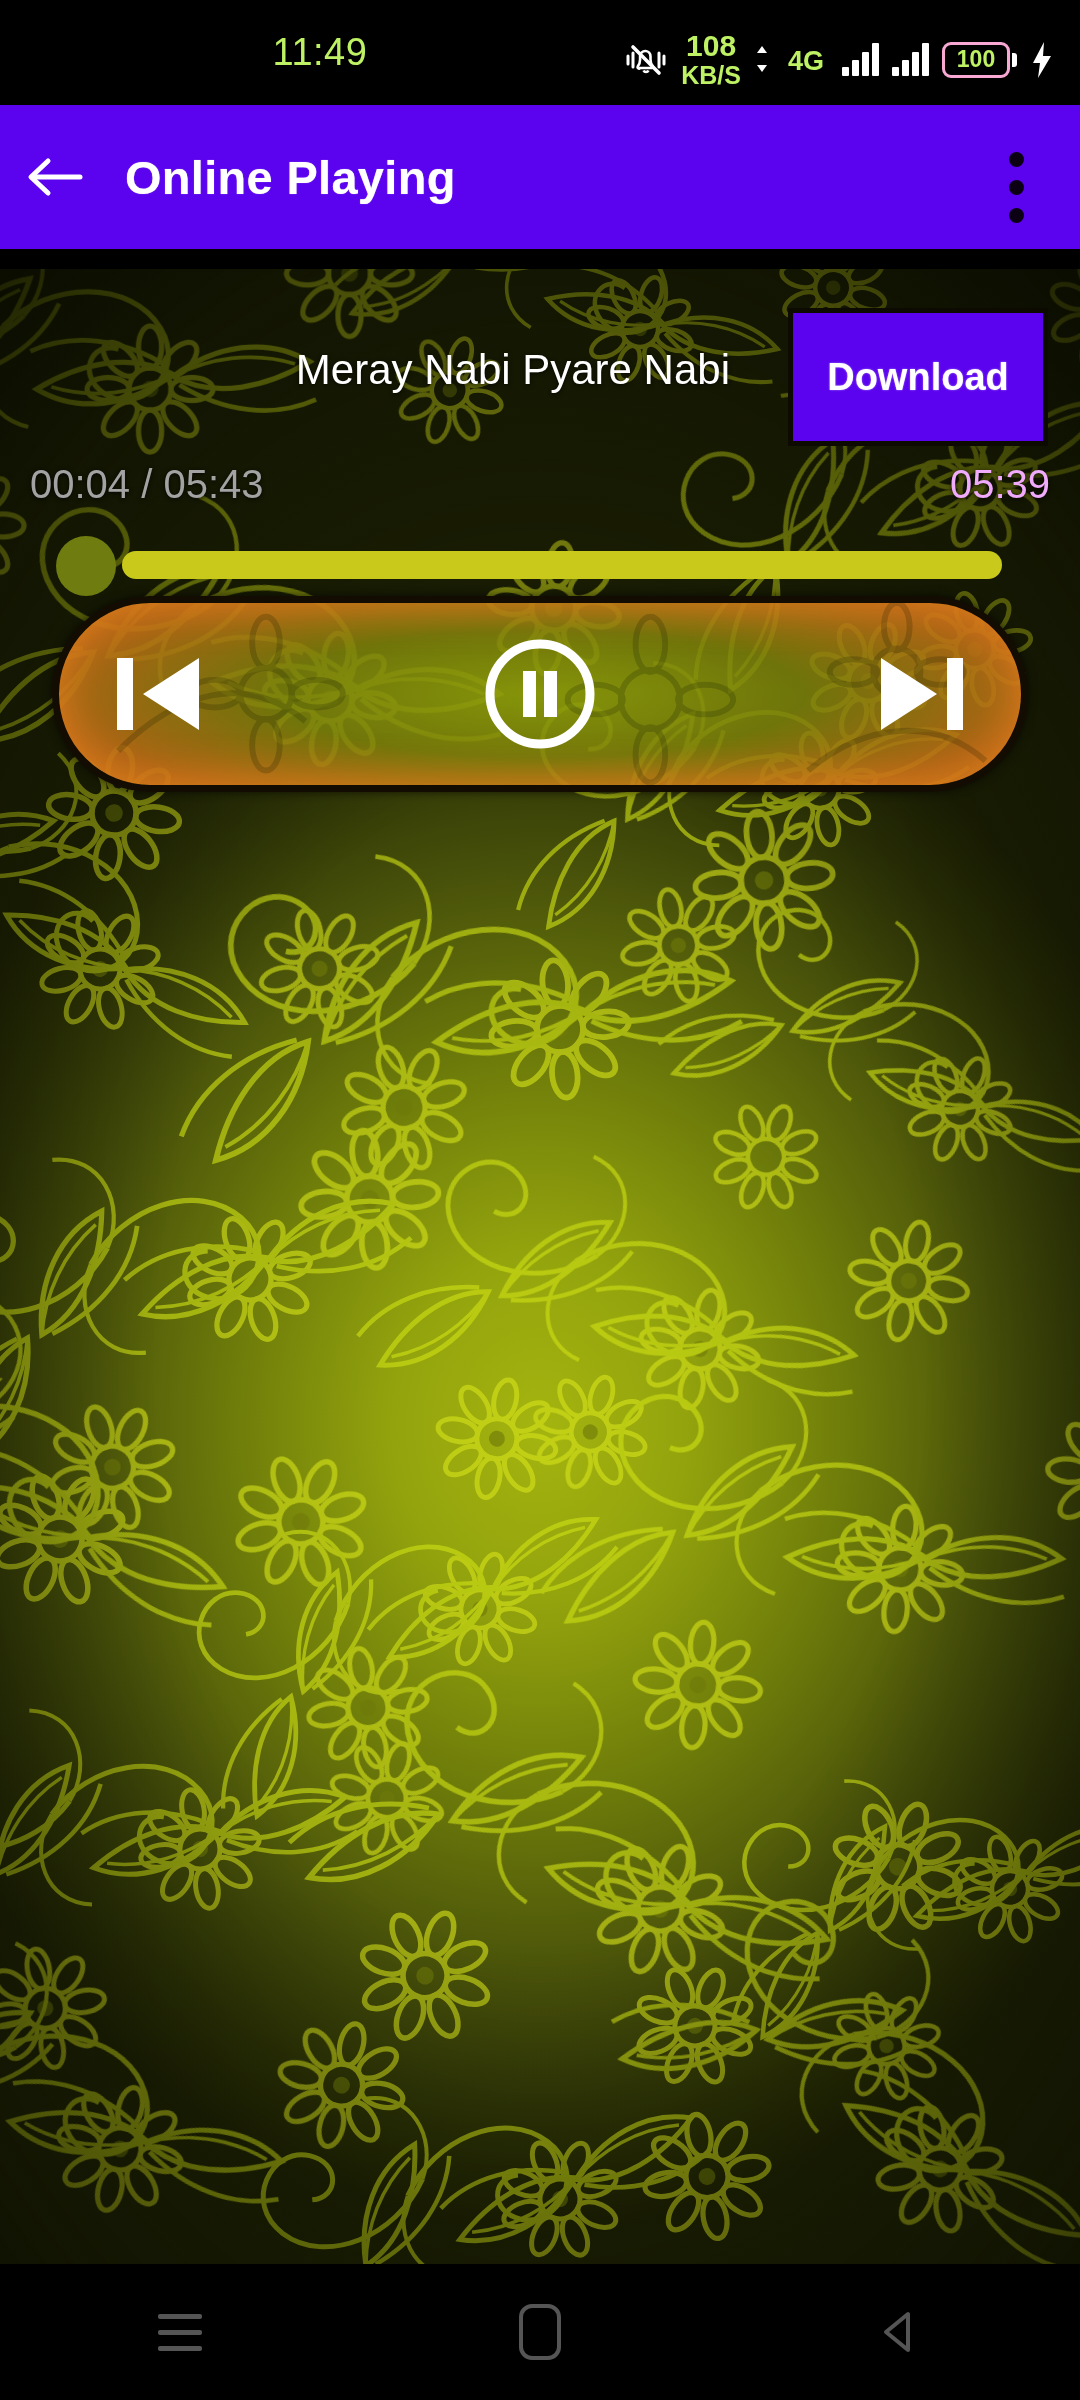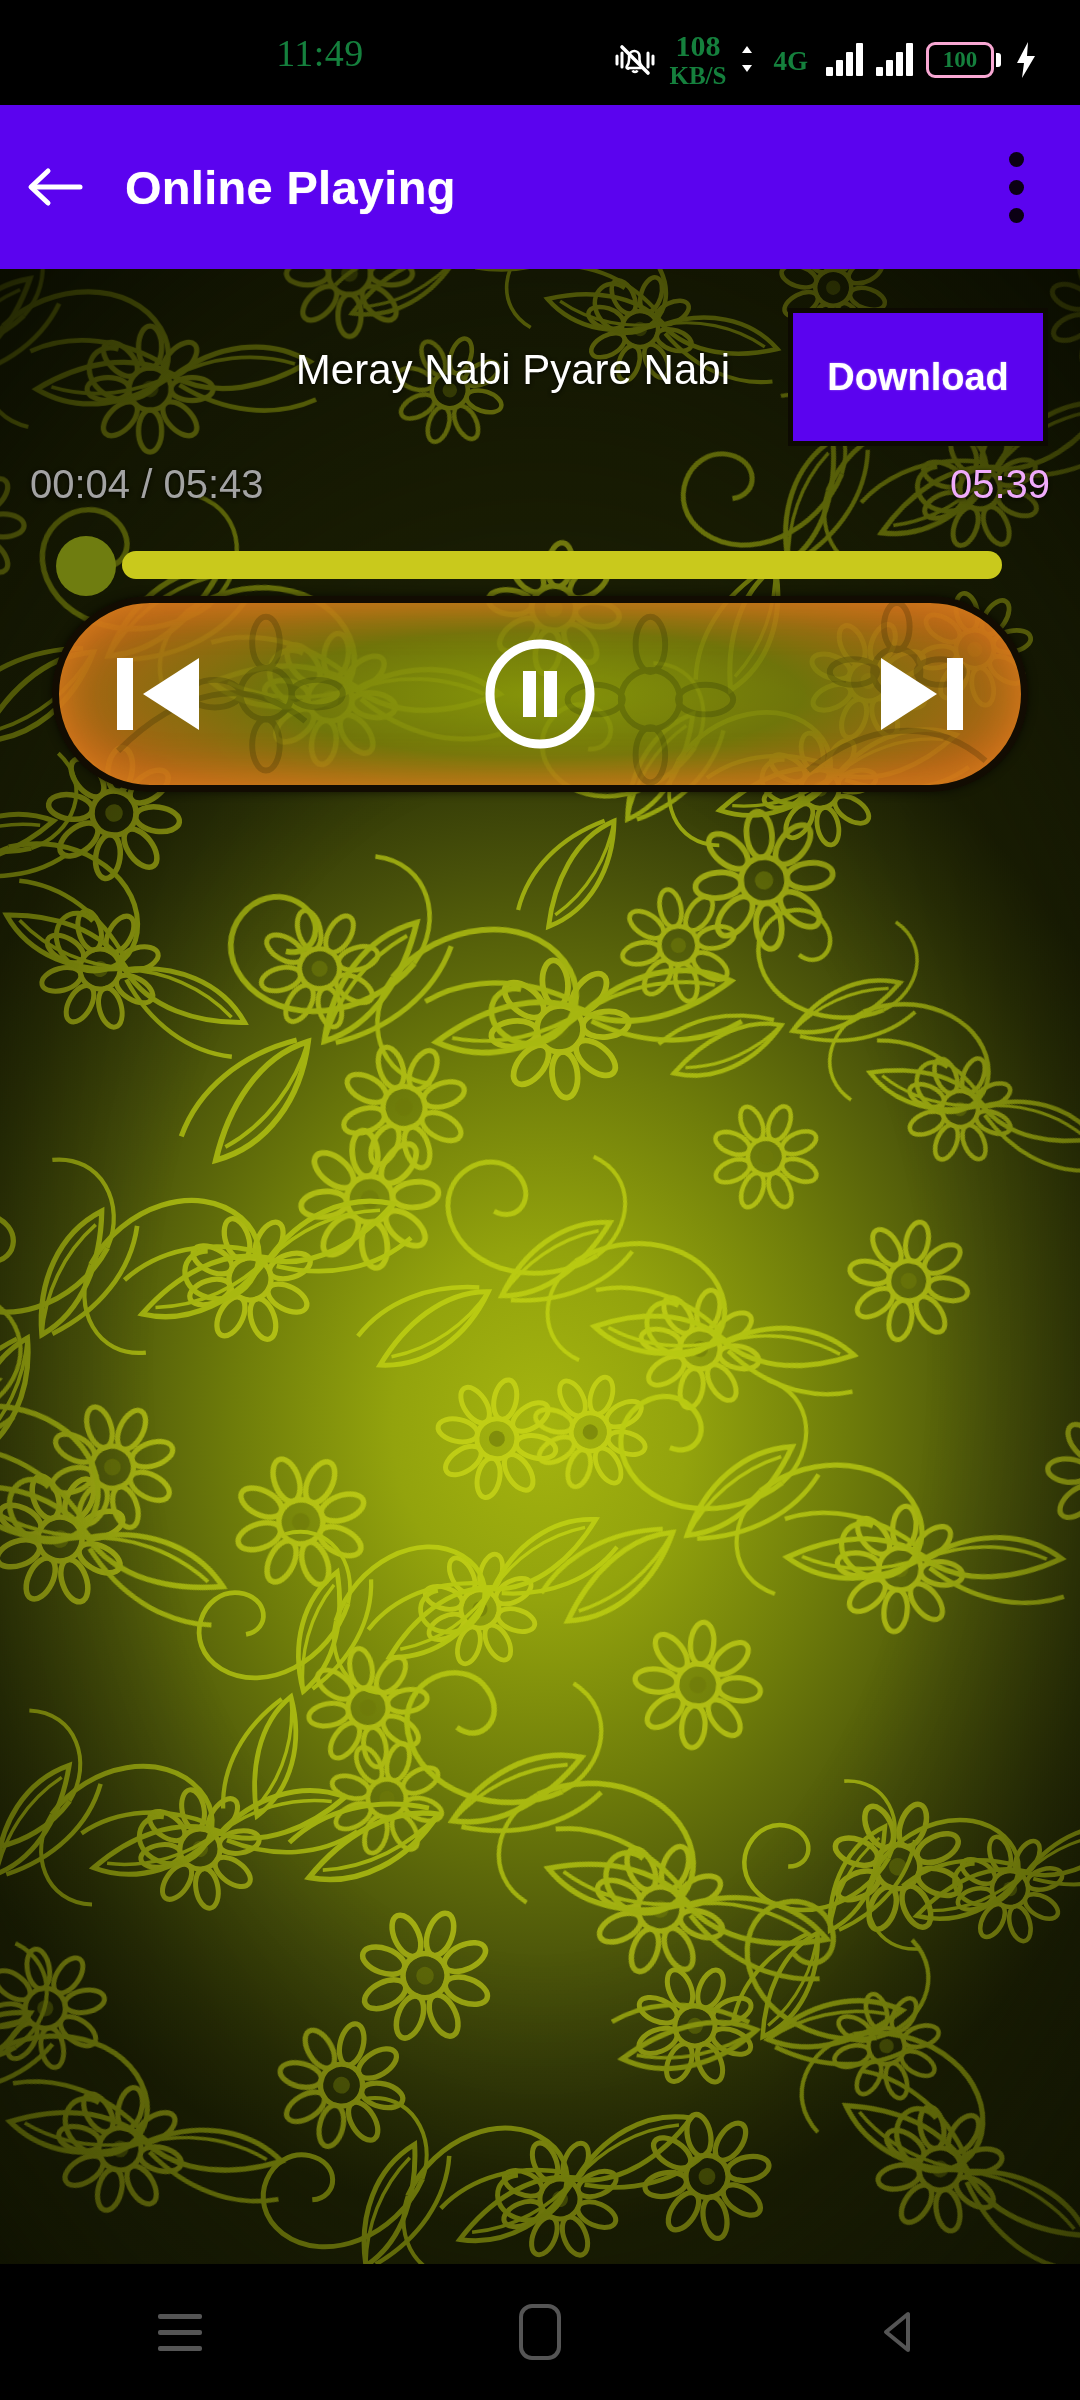--- a/index.html
+++ b/index.html
@@ -7,30 +7,30 @@
     width:1080px; height:2400px;
     background:#000;
     font-family:"Liberation Sans", sans-serif;
     overflow:hidden;
   }
   #screen { position:relative; width:1080px; height:2400px; background:#000; overflow:hidden; }
 
   
   #status-bar {
     position:absolute; left:0; top:0; width:1080px; height:105px;
-    background:#000; color:#15803d;font-family:Liberation Serif, serif;
+    background:#000; color:#bef264;
   }
   #status-clock {
     position:absolute; left:0; top:0; width:1080px; height:105px;
     display:flex; align-items:center; justify-content:center;
     font-size:38px; font-weight:400; letter-spacing:.5px;
     transform:translateX(-220px);
   }
   #status-icons {
-    position:absolute; right:42px; top:0; height:119px;
+    position:absolute; right:26px; top:0; height:119px;
     display:flex; align-items:center; gap:13px;
   }
   .sb-ico { display:flex; align-items:center; }
   .net-speed {
     display:flex; flex-direction:column; align-items:center;
     line-height:1; font-weight:bold;
   }
   .net-speed .ns-num { font-size:30px; }
   .net-speed .ns-unit { font-size:25px; margin-top:2px; }
   .gen-grp { display:flex; align-items:flex-end; gap:18px; }
@@ -47,21 +47,21 @@
   }
   .batt-body {
     width:68px; height:36px; border:3px solid #f9a8d4; border-radius:9px;
     display:flex; align-items:center; justify-content:center;
     font-size:23px; font-weight:bold;
   }
   .batt-tip { width:5px; height:14px; background:#fff; border-radius:0 3px 3px 0; margin-left:2px;}
 
   
   #app-bar {
-    position:absolute; left:0; top:105px; width:1080px; height:164px;
+    position:absolute; left:0; top:105px; width:1080px; height:144px;
     background:#5B03EF;
     display:flex; align-items:center;
   }
   #back-button {
     width:110px; height:164px; display:flex; align-items:center; justify-content:center;
     flex:0 0 auto;
   }
   #app-title {
     color:#fff; font-size:47px; font-weight:bold; margin-left:15px;
     text-shadow:0 0 1px rgba(255,255,255,.6);

